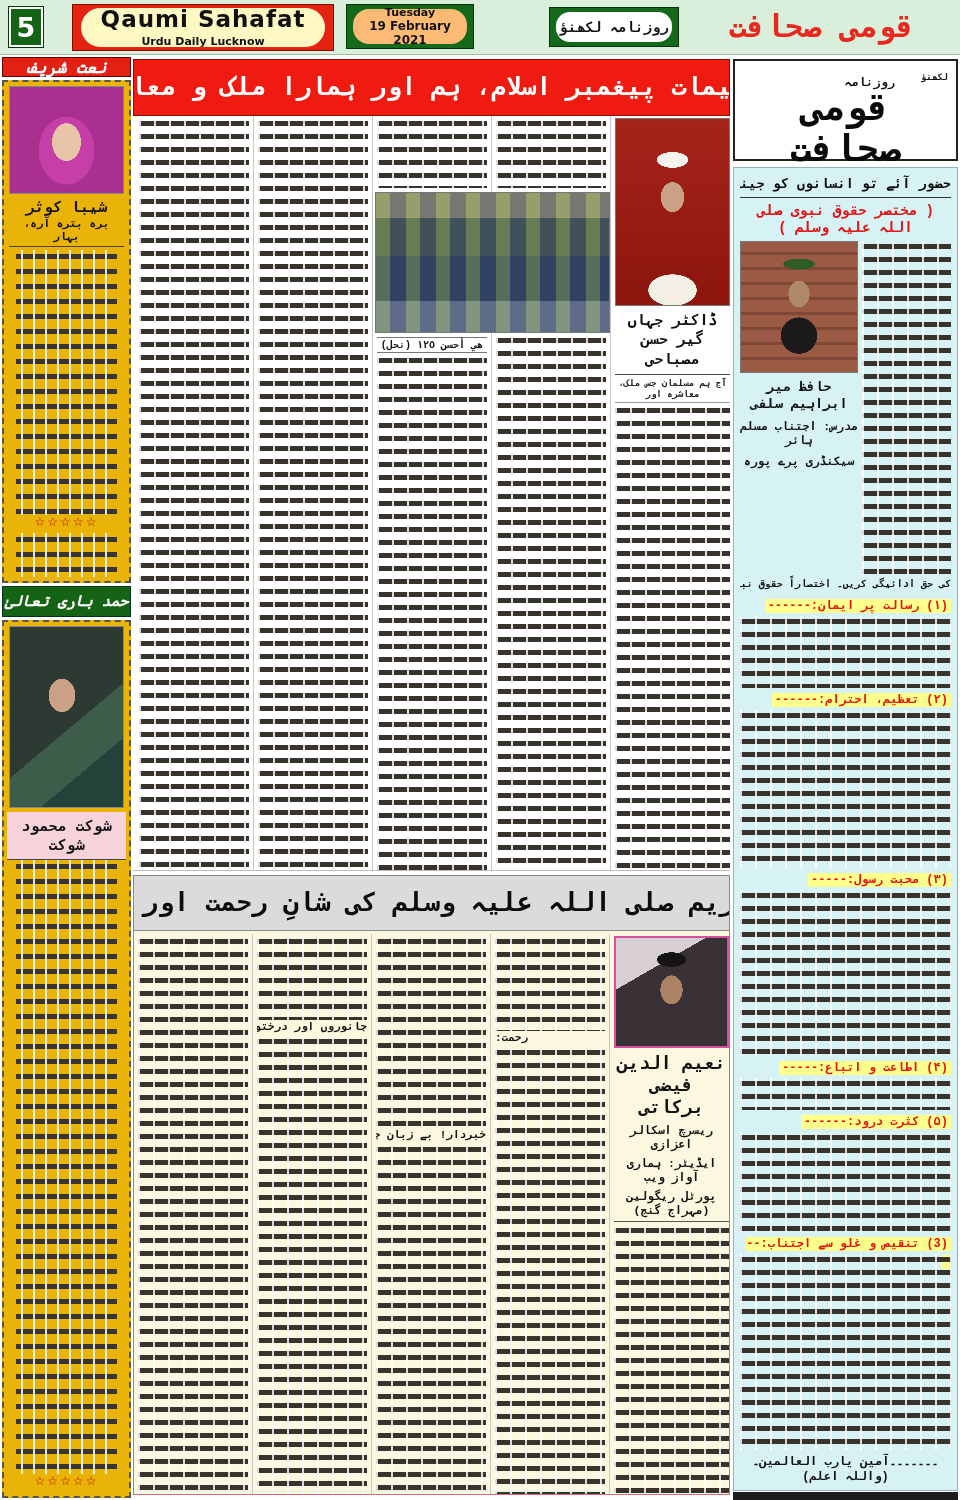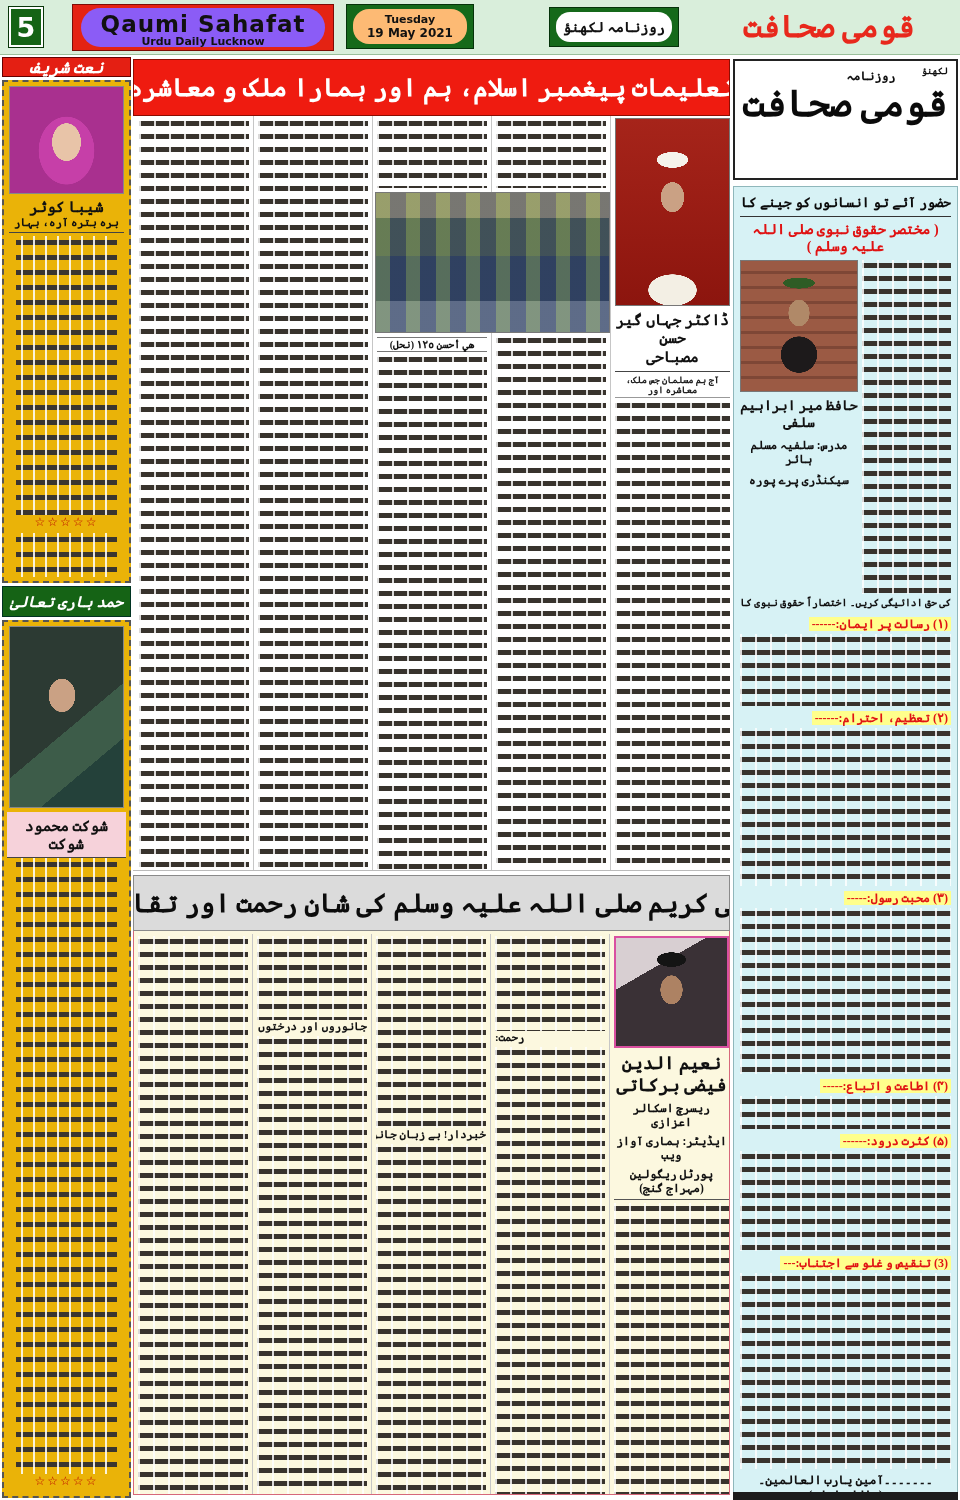--- a/index.html
+++ b/index.html
@@ -1,30 +1,30 @@
 <!DOCTYPE html>
 <html lang="ur"><head>
 <meta charset="utf-8">
 <style>
   html,body{margin:0;padding:0;background:#fff;}
   *{box-sizing:border-box;}
   .page{position:relative;width:960px;height:1500px;background:#fff;overflow:hidden;
         font-family:"DejaVu Sans",sans-serif;}
-  .ur{direction:rtl;font-family:Liberation Serif, serif;}
+  .ur{direction:rtl;font-family:Liberation Mono, monospace;}
 
   
   .topbar{position:absolute;left:0;top:0;width:960px;height:55px;background:#d9eedb;
           border-bottom:1px solid #9bbf9b;}
   .pagenum{position:absolute;left:8px;top:6px;width:36px;height:42px;background:#156315;
            color:#fff;font-weight:bold;font-size:27px;display:flex;align-items:center;justify-content:center;
            box-shadow:inset 0 0 0 2px #fff;border:1px solid #093609;}
   .logobox{position:absolute;left:72px;top:4px;width:262px;height:47px;background:#e42313;
            display:flex;align-items:center;justify-content:center;border:1px solid #7e0d05;}
-  .logopill{background:#8b5cf6;border-radius:22px;width:244px;height:39px;text-align:center;line-height:1;
-            display:flex;flex-direction:column;justify-content:flex-end;}
+  .logopill{background:#fef9c3;border-radius:22px;width:244px;height:39px;text-align:center;line-height:1;
+            display:flex;flex-direction:column;justify-content:space-between;}
   .logopill .t1{font-size:23px;font-weight:bold;color:#111;letter-spacing:1px;}
   .logopill .t2{font-size:11px;font-weight:bold;color:#111;}
   .datebox{position:absolute;left:346px;top:4px;width:128px;height:45px;background:#15691a;
            display:flex;align-items:center;justify-content:center;border:1px solid #05320a;}
   .datepill{background:#fdba74;border-radius:16px;width:114px;height:35px;display:flex;flex-direction:column;
             justify-content:center;text-align:center;line-height:1.2;}
   .datepill .t1{font-size:11px;font-weight:bold;color:#111;}
   .datepill .t2{font-size:12px;font-weight:bold;color:#111;}
   .edbox{position:absolute;left:549px;top:7px;width:130px;height:40px;background:#15691a;
          display:flex;align-items:center;justify-content:center;border:1px solid #05320a;}
@@ -102,21 +102,21 @@
       radial-gradient(24px 12px at 50% 20%, #141414 0 60%, transparent 61%),
       linear-gradient(150deg,#d8cfd2 0 30%, #3a3136 30% 100%);}
   .a2name{font-weight:bold;font-size:18px;text-align:center;color:#111;padding-top:4px;}
   .a2role{font-weight:bold;font-size:11.5px;text-align:center;color:#111;padding-top:5px;}
   .a2role.last{border-bottom:1px solid #555;padding-bottom:4px;margin-bottom:3px;}
   .subhead{font-weight:bold;font-size:11px;color:#111;text-align:left;direction:rtl;height:16px;
            white-space:nowrap;overflow:hidden;}
 
   
   .rightcol{position:absolute;left:733px;top:59px;width:225px;height:1433px;}
-  .mastbox{height:121px;background:#fff;border:2px solid #222;padding:8px 8px;}
+  .mastbox{height:102px;background:#fff;border:2px solid #222;padding:14px 8px;}
   .mastrow{display:flex;justify-content:flex-end;align-items:flex-start;gap:26px;direction:ltr;}
   .mdaily{font-size:12px;font-weight:bold;color:#111;}
   .mcity{font-size:9px;font-weight:bold;color:#111;margin-top:-3px;}
   .mtitle{font-size:37px;font-weight:bold;color:#0a0a0a;text-align:center;line-height:1.1;margin-top:0px;}
   .cyan{margin-top:6px;height:1324px;background:#d7f2f5;border:1px solid #8fb7bb;padding:7px 6px 6px;
         display:flex;flex-direction:column;direction:rtl;}
   .rhead{font-size:13.5px;font-weight:bold;color:#0b0b0b;text-align:center;border-bottom:1px solid #333;
          padding-bottom:5px;white-space:nowrap;overflow:hidden;}
   .rsub{font-size:14px;font-weight:bold;color:#e01212;text-align:center;padding:4px 0 5px;}
   .mediarow{display:flex;gap:4px;height:334px;}
@@ -146,21 +146,21 @@
     <div class="pagenum">5</div>
     <div class="logobox">
       <div class="logopill">
         <div class="t1">Qaumi Sahafat</div>
         <div class="t2">Urdu Daily Lucknow</div>
       </div>
     </div>
     <div class="datebox">
       <div class="datepill">
         <div class="t1">Tuesday</div>
-        <div class="t2">19 May 2021</div>
+        <div class="t2">19 February 2021</div>
       </div>
     </div>
     <div class="edbox">
       <div class="edpill ur">روزنامہ لکھنؤ</div>
     </div>
     <div class="mast-ur ur">قومی صحافت</div>
   </div>
 
   <div class="leftcol">
     <div class="lh1 ur">نعت شریف</div>
@@ -265,21 +265,21 @@
 
     <div class="cyan">
       <div class="rhead ur">حضور آئے تو انسانوں کو جینے کا شعور آیا</div>
       <div class="rsub ur">( مختصر حقوق نبوی صلی اللہ علیہ وسلم )</div>
 
       <div class="mediarow">
         <div class="tx txleft"></div>
         <div class="pstack">
           <div class="photo-salafi"></div>
           <div class="rname ur">حافظ میر ابراہیم سلفی</div>
-          <div class="rrole ur">مدرس: سلفیہ مسلم ہائر</div>
+          <div class="rrole ur">مدرس: اجتناب مسلم ہائر</div>
           <div class="rrole ur">سیکنڈری پرے پورہ</div>
         </div>
       </div>
 
       <div class="introline ur">کی حق ادائیگی کریں۔ اختصاراً حقوق نبوی کا تذکرہ آ رہا ہے۔</div>
 
       <div class="sec ur"><span>(۱) رسالت پر ایمان:------</span></div>
       <div class="tx" style="height:72px"></div>
 
       <div class="sec ur"><span>(۲) تعظیم، احترام:------</span></div>

